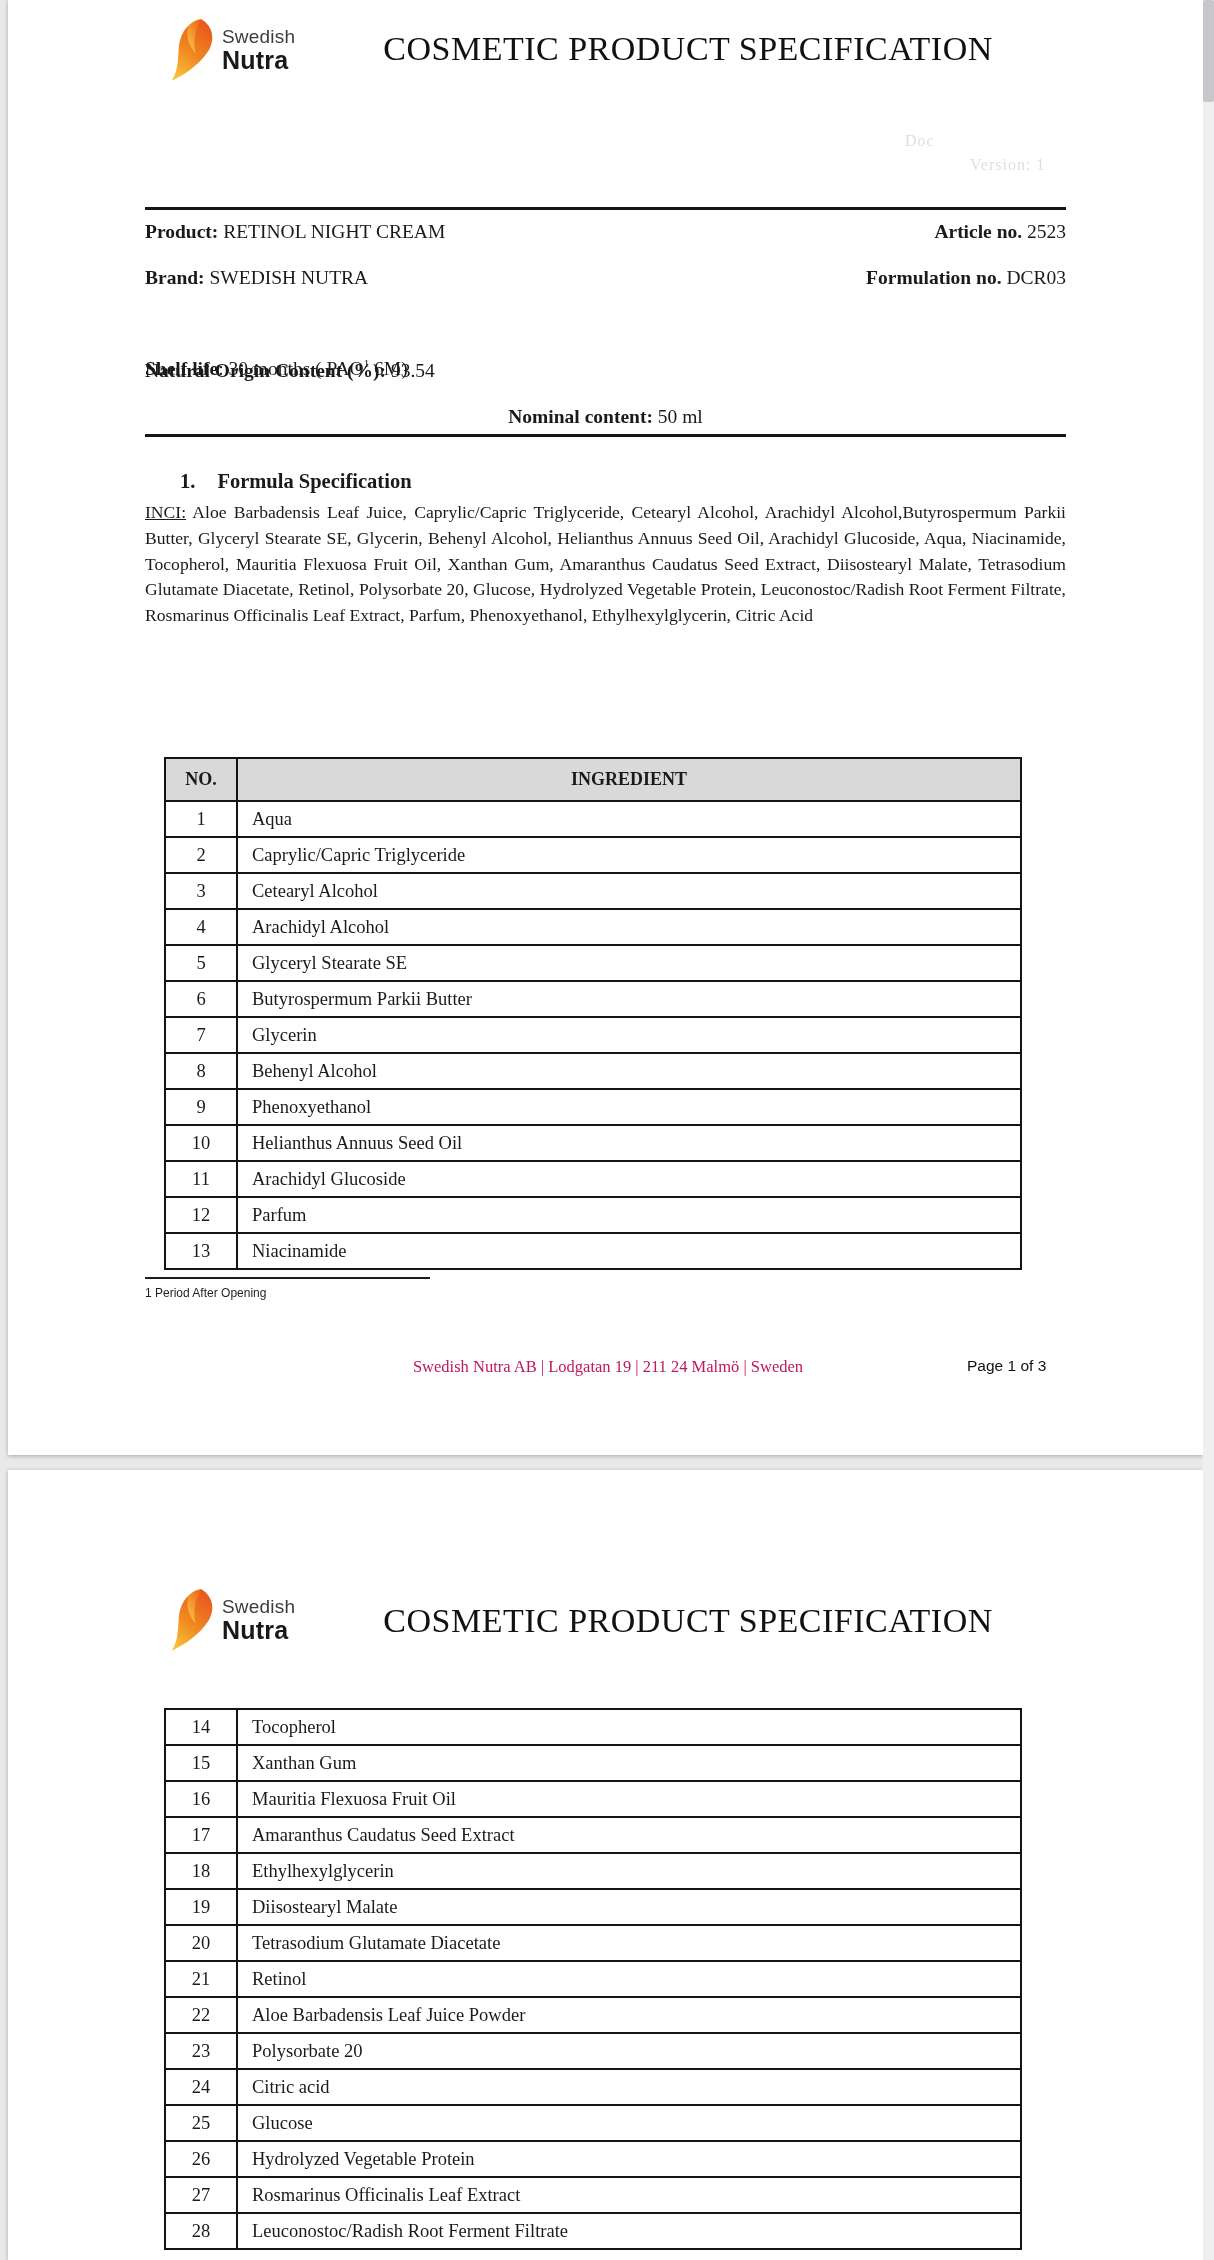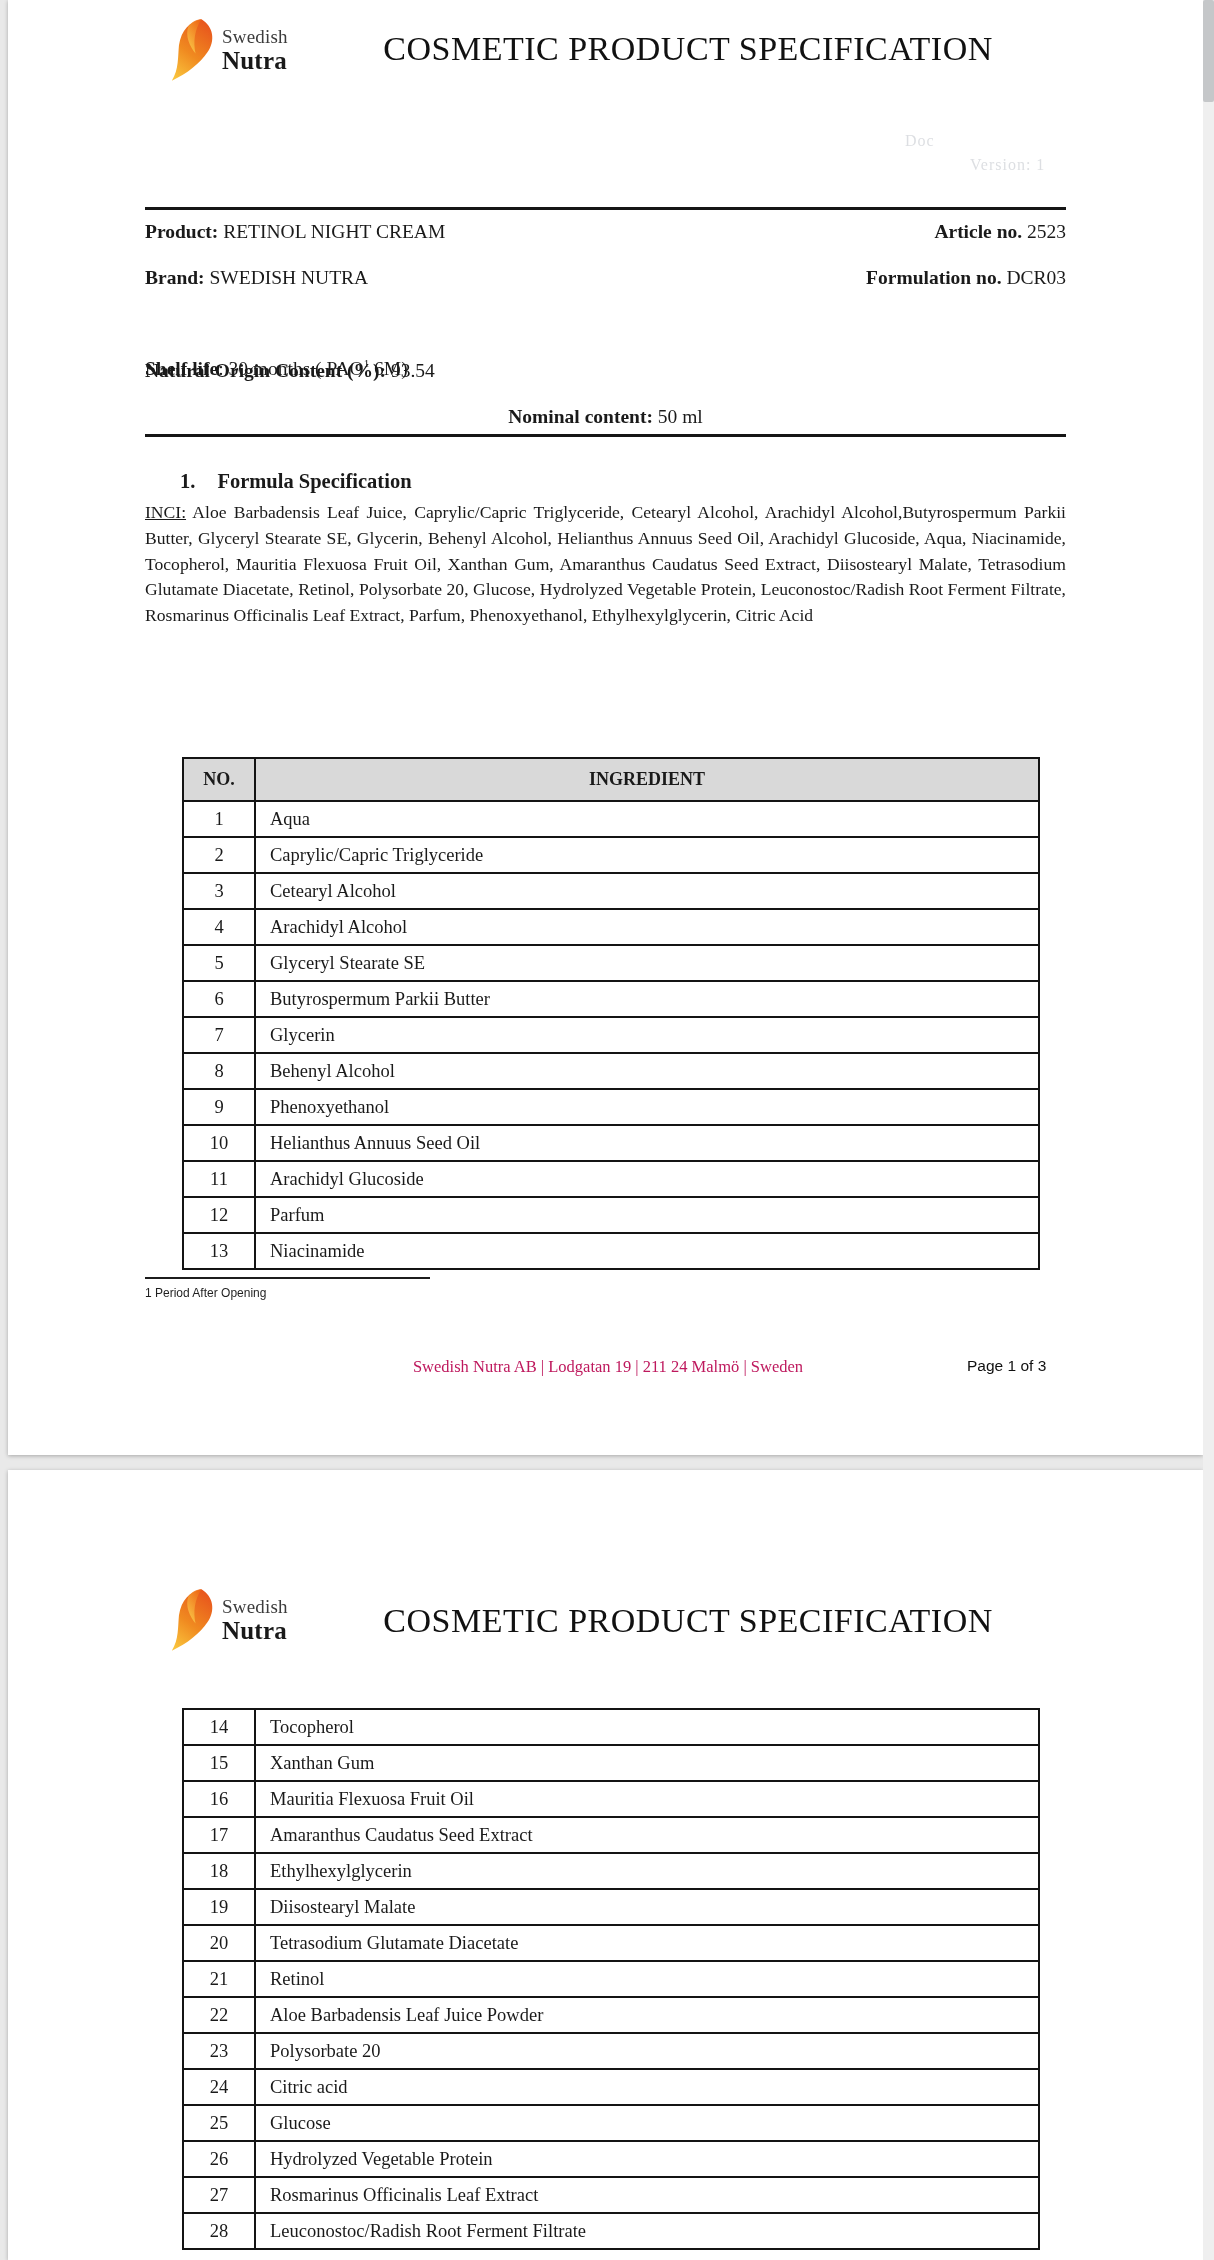--- a/index.html
+++ b/index.html
@@ -13,21 +13,21 @@
   .page2 { top:1470px; height:790px; }
 
   
   .scrollbar-track { position:absolute; right:0; top:0; width:11px; height:2260px; background:#efefef; }
   .scrollbar-thumb { position:absolute; right:0; top:0; width:11px; height:102px; background:#c5c7c9; border-radius:2px; }
 
   
   .doc-header { position:absolute; left:0; top:0; width:100%; height:110px; }
   .logo { position:absolute; left:160px; top:18px; display:flex; align-items:center; }
   .logo svg { width:48px; height:64px; display:block; }
-  .logo-text { margin-left:6px; font-family:Liberation Serif, serif; line-height:1; }
+  .logo-text { margin-left:6px; font-family:Liberation Sans, sans-serif; line-height:1; }
   .logo-top { font-size:19px; color:#3c3c3c; letter-spacing:.2px; }
   .logo-bottom { font-size:25px; font-weight:700; color:#191919; margin-top:2px; letter-spacing:.2px; }
   .doc-title { position:absolute; left:300px; top:30px; width:760px; text-align:center;
                font-size:34px; font-weight:500; letter-spacing:.5px; color:#111; white-space:nowrap; }
   .p2 .logo { top:118px; }
   .p2 .doc-title { top:132px; }
 
   
   .stamp { position:absolute; color:#aeb3bb; opacity:.42; font-size:16px; letter-spacing:1px; }
   .stamp-1 { left:897px; top:132px; }
@@ -44,21 +44,21 @@
 
   
   .section-heading { position:absolute; left:172px; top:470px; font-size:20.5px; font-weight:700; }
   .section-heading .num { margin-right:22px; }
   .inci { position:absolute; left:137px; top:500px; width:921px; font-size:17.6px;
           line-height:25.8px; text-align:justify; }
   .inci .inci-label { text-decoration:underline; }
   .note { position:absolute; left:137px; top:708px; width:921px; font-style:italic; font-size:18.5px; }
 
   
-  table.ing { position:absolute; left:174px; border-collapse:collapse; width:858px;
+  table.ing { position:absolute; left:156px; border-collapse:collapse; width:858px;
               font-size:18.5px; }
   .t1 { top:757px; }
   .t2 { top:238px; }
   table.ing th, table.ing td { border:2px solid #141414; }
   table.ing th { height:43px; background:#d9d9d9; font-weight:700; text-align:center; font-size:18px; }
   table.ing td { height:36px; }
   td.no-cell { width:72px; text-align:center; }
   td.name-cell { padding-left:14px; text-align:left; }
 
   

